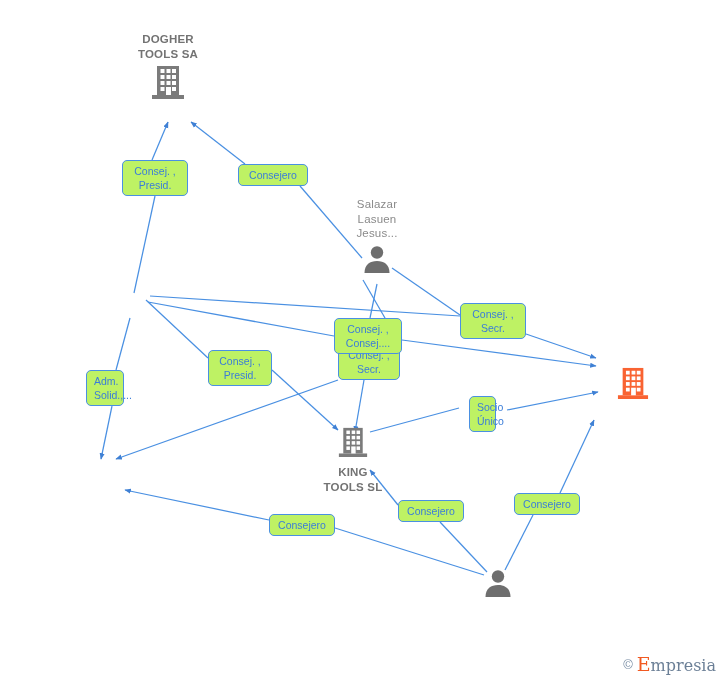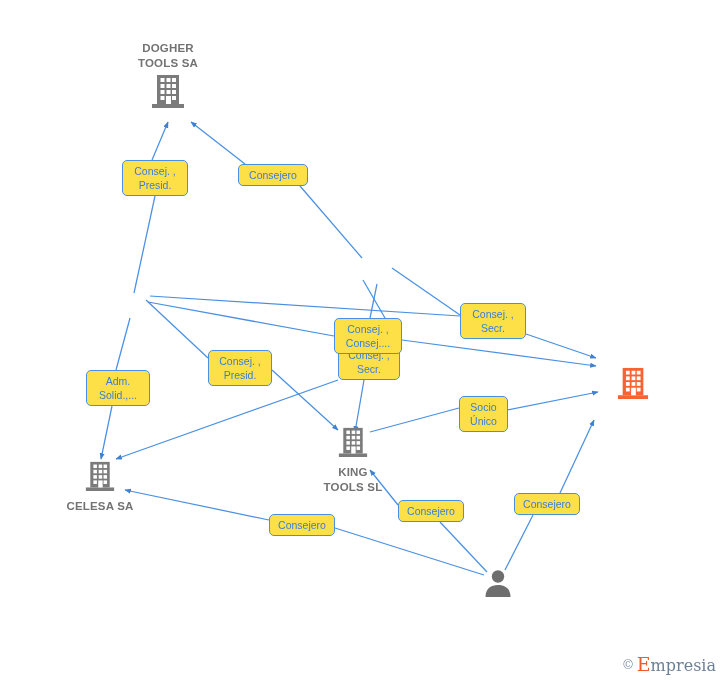--- a/index.html
+++ b/index.html
@@ -21,21 +21,21 @@
     color:#7a7a7a;letter-spacing:.2px;white-space:pre-line;
   }
   .node.company .caption{font-weight:bold;color:#737373;}
   .node.company.accent .caption{color:#737373;}
   .node.person .caption{font-weight:normal;color:#8a8a8a;}
   .node .caption.above{margin-top:0;margin-bottom:3px;}
 
   
   .elabel{
     position:absolute;
-    background:#fde047;
+    background:#bef264;
     border:1.3px solid #4a90e2;
     border-radius:5px;
     color:#3b7dd8;
     font-size:10.5px;
     line-height:14px;
     padding:3px 7px;
     text-align:center;
     white-space:pre-line;
     box-sizing:border-box;
   }
@@ -97,21 +97,21 @@
 
       <path d="M505,570 L533,515"></path>
       <path d="M560,493 L594,420" marker-end="url(#arrow)"></path>
 
       <path d="M484,575 L335,528"></path>
       <path d="M269,520 L125,490" marker-end="url(#arrow)"></path>
 
     </g>
   </svg>
 
-  <div class="node company" style="left:108px;top:41px;">
+  <div class="node company" style="left:108px;top:32px;">
     <span class="caption above">DOGHER
 TOOLS SA</span>
     <span class="glyph">
       <svg width="34" height="36" viewBox="0 0 34 36">
         <rect x="6" y="2" width="22" height="29" fill="#7b7b7b"></rect>
         <rect x="1" y="31" width="32" height="4" fill="#7b7b7b"></rect>
         <rect x="9.5" y="5" width="4" height="4" fill="#ffffff"></rect>
         <rect x="15.5" y="5" width="4" height="4" fill="#ffffff"></rect>
         <rect x="21" y="5" width="4" height="4" fill="#ffffff"></rect>
         <rect x="9.5" y="11" width="4" height="4" fill="#ffffff"></rect>
@@ -121,62 +121,52 @@
         <rect x="15.5" y="17" width="4" height="4" fill="#ffffff"></rect>
         <rect x="21" y="17" width="4" height="4" fill="#ffffff"></rect>
         <rect x="9.5" y="23" width="4" height="4" fill="#ffffff"></rect>
         <rect x="15" y="23" width="5" height="8" fill="#ffffff"></rect>
         <rect x="21" y="23" width="4" height="4" fill="#ffffff"></rect>
       </svg>
     </span>
   </div>
 
 
-
-  <div class="node company" style="left:40px;top:460px;">
+  <div class="node person" style="left:317px;top:197px;">
+    <span class="caption above">Salazar
+Lasuen
+Jesus...</span>
+    <span class="glyph">
+      <svg width="30" height="30" viewBox="0 0 30 30">
+        <circle cx="15" cy="8.5" r="6.2" fill="#6e6e6e"></circle>
+        <path d="M2.5,29 C2.5,20.5 8,17 15,17 C22,17 27.5,20.5 27.5,29 Z" fill="#6e6e6e"></path>
+      </svg>
+    </span>
+  </div>
+
+
+  <div class="node company" style="left:293px;top:426px;">
     <span class="glyph">
       <svg width="30" height="32" viewBox="0 0 34 36">
         <rect x="6" y="2" width="22" height="29" fill="#7b7b7b"></rect>
         <rect x="1" y="31" width="32" height="4" fill="#7b7b7b"></rect>
         <rect x="9.5" y="5" width="4" height="4" fill="#ffffff"></rect>
         <rect x="15.5" y="5" width="4" height="4" fill="#ffffff"></rect>
         <rect x="21" y="5" width="4" height="4" fill="#ffffff"></rect>
         <rect x="9.5" y="11" width="4" height="4" fill="#ffffff"></rect>
         <rect x="15.5" y="11" width="4" height="4" fill="#ffffff"></rect>
         <rect x="21" y="11" width="4" height="4" fill="#ffffff"></rect>
         <rect x="9.5" y="17" width="4" height="4" fill="#ffffff"></rect>
         <rect x="15.5" y="17" width="4" height="4" fill="#ffffff"></rect>
         <rect x="21" y="17" width="4" height="4" fill="#ffffff"></rect>
         <rect x="9.5" y="23" width="4" height="4" fill="#ffffff"></rect>
         <rect x="15" y="23" width="5" height="8" fill="#ffffff"></rect>
         <rect x="21" y="23" width="4" height="4" fill="#ffffff"></rect>
       </svg>
     </span>
-    <span class="caption">CELESA SA</span>
-  </div>
-
-  <div class="node company" style="left:293px;top:426px;">
-    <span class="glyph">
-      <svg width="30" height="32" viewBox="0 0 34 36">
-        <rect x="6" y="2" width="22" height="29" fill="#7b7b7b"></rect>
-        <rect x="1" y="31" width="32" height="4" fill="#7b7b7b"></rect>
-        <rect x="9.5" y="5" width="4" height="4" fill="#ffffff"></rect>
-        <rect x="15.5" y="5" width="4" height="4" fill="#ffffff"></rect>
-        <rect x="21" y="5" width="4" height="4" fill="#ffffff"></rect>
-        <rect x="9.5" y="11" width="4" height="4" fill="#ffffff"></rect>
-        <rect x="15.5" y="11" width="4" height="4" fill="#ffffff"></rect>
-        <rect x="21" y="11" width="4" height="4" fill="#ffffff"></rect>
-        <rect x="9.5" y="17" width="4" height="4" fill="#ffffff"></rect>
-        <rect x="15.5" y="17" width="4" height="4" fill="#ffffff"></rect>
-        <rect x="21" y="17" width="4" height="4" fill="#ffffff"></rect>
-        <rect x="9.5" y="23" width="4" height="4" fill="#ffffff"></rect>
-        <rect x="15" y="23" width="5" height="8" fill="#ffffff"></rect>
-        <rect x="21" y="23" width="4" height="4" fill="#ffffff"></rect>
-      </svg>
-    </span>
     <span class="caption">KING
 TOOLS  SL</span>
   </div>
 
   <div class="node company accent" style="left:573px;top:366px;">
     <span class="glyph">
       <svg width="32" height="34" viewBox="0 0 34 36">
         <rect x="6" y="2" width="22" height="29" fill="#f96332"></rect>
         <rect x="1" y="31" width="32" height="4" fill="#f96332"></rect>
         <rect x="9.5" y="5" width="4" height="4" fill="#ffffff"></rect>
@@ -208,23 +198,23 @@
 Presid.</div>
   <div class="elabel" style="left:238px;top:164px;width:70px;">Consejero</div>
   <div class="elabel" style="left:460px;top:303px;width:66px;">Consej. ,
 Secr.</div>
   <div class="elabel" style="left:338px;top:344px;width:62px;">Consej. ,
 Secr.</div>
   <div class="elabel" style="left:334px;top:318px;width:68px;">Consej. ,
 Consej....</div>
   <div class="elabel" style="left:208px;top:350px;width:64px;">Consej. ,
 Presid.</div>
-  <div class="elabel" style="left:86px;top:370px;width:64px;">Adm.
+  <div class="elabel" style="left:86px;top:370px;width:38px;">Adm.
 Solid.,...</div>
-  <div class="elabel" style="left:459px;top:396px;width:49px;">Socio
+  <div class="elabel" style="left:469px;top:396px;width:27px;">Socio
 Único</div>
   <div class="elabel" style="left:398px;top:500px;width:66px;">Consejero</div>
   <div class="elabel" style="left:514px;top:493px;width:66px;">Consejero</div>
   <div class="elabel" style="left:269px;top:514px;width:66px;">Consejero</div>
 
   <div class="watermark">
     <span class="c">©</span>
     <span class="brand"><span class="e">E</span><span>mpresia</span></span>
   </div>
 

